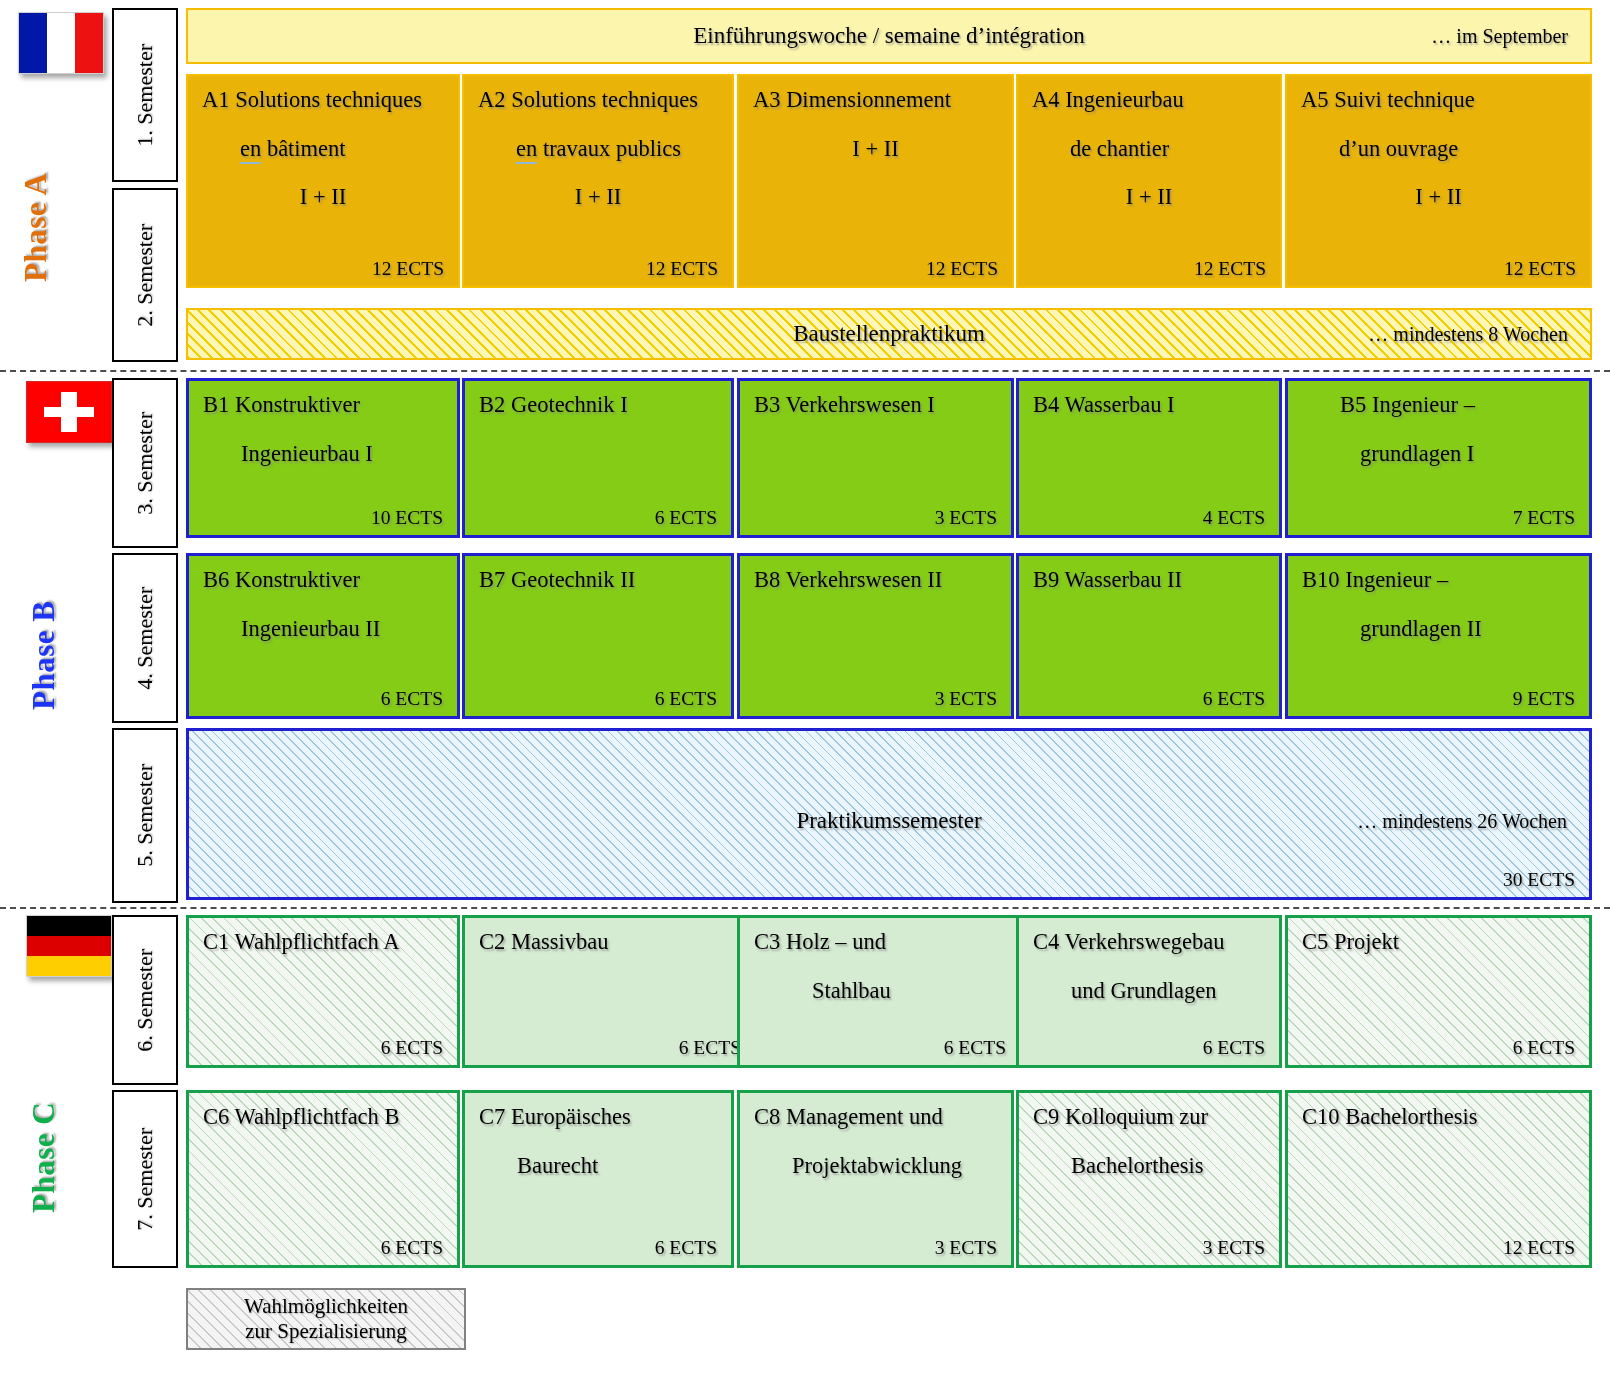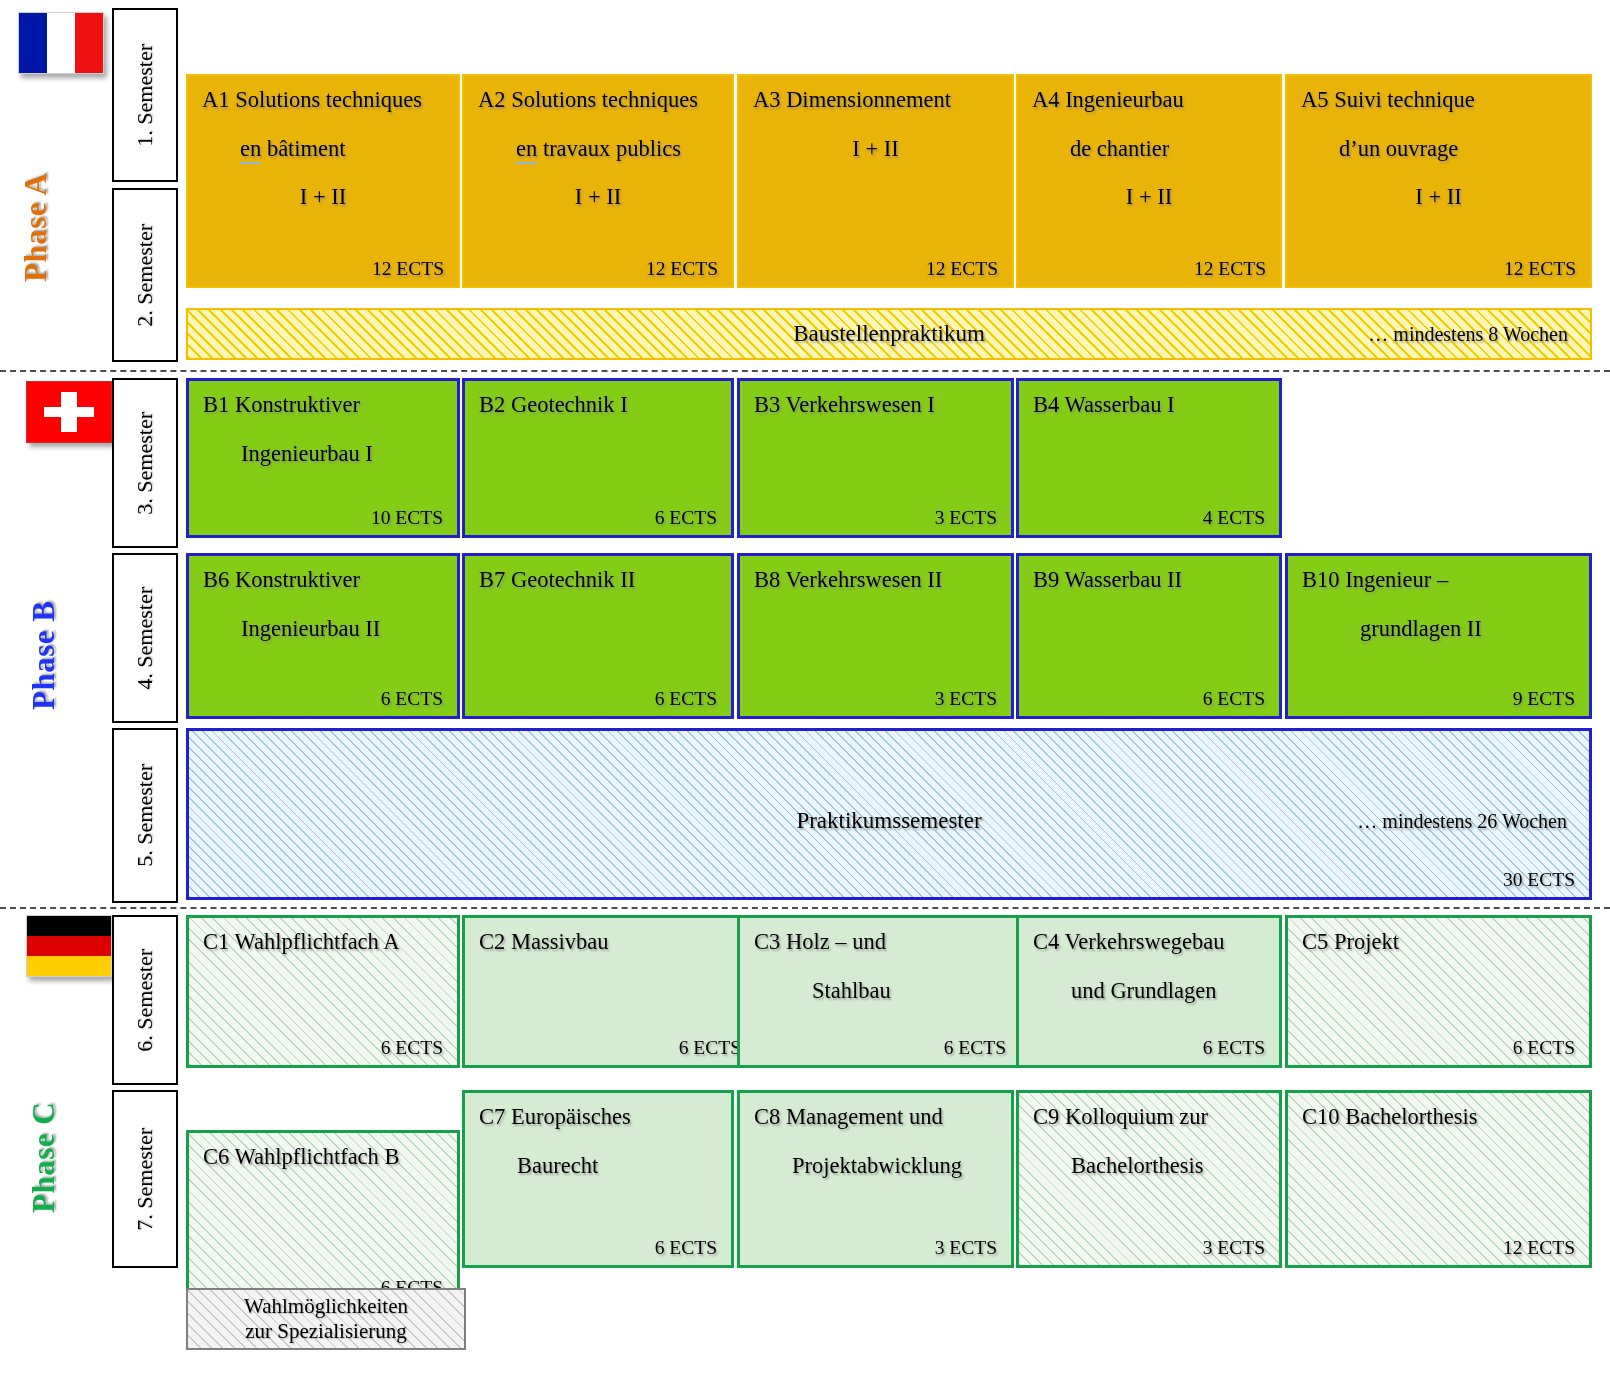--- a/index.html
+++ b/index.html
@@ -210,20 +210,24 @@
   <div class="sem-box" style="top:915px; height:170px;">
       <span>6. Semester</span>
     </div>
   <div class="sem-box" style="top:1090px;height:178px;">
       <span>7. Semester</span>
     </div>
 
   <div class="sep" style="top:370px;"></div>
   <div class="sep" style="top:907px;"></div>
 
+  <div class="a-band" style="left:186px; top:8px; width:1406px; height:56px;">
+    <span class="cap">Einführungswoche / semaine d’intégration</span>
+    <span class="note">… im September</span>
+  </div>
 
   <div class="box box-a" style="left:186px; top:74px; width:274px; height:214px;">
     <span class="ttl l1"><span>A1</span> <span>Solutions techniques</span></span>
     <span class="ttl l2 ind"><span class="misspell">en</span><span> bâtiment</span></span>
     <span class="ttl l3 ctr">I + II</span>
     <span class="ects">12 ECTS</span>
   </div>
 
   <div class="box box-a" style="left:462px; top:74px; width:272px; height:214px;">
     <span class="ttl l1"><span>A2</span> <span>Solutions techniques</span></span>
@@ -267,20 +271,25 @@
     <span class="ects">6 ECTS</span>
   </div>
   <div class="box box-b" style="left:737px; top:378px; width:277px; height:160px;">
     <span class="ttl l1"><span>B3</span> <span>Verkehrswesen I</span></span>
     <span class="ects">3 ECTS</span>
   </div>
   <div class="box box-b" style="left:1016px; top:378px; width:266px; height:160px;">
     <span class="ttl l1"><span>B4</span> <span>Wasserbau I</span></span>
     <span class="ects">4 ECTS</span>
   </div>
+  <div class="box box-b" style="left:1285px; top:378px; width:307px; height:160px;">
+    <span class="ttl l1 ind"><span>B5</span> <span> Ingenieur –</span></span>
+    <span class="ttl l2 ind2">grundlagen I</span>
+    <span class="ects">7 ECTS</span>
+  </div>
 
   <div class="box box-b" style="left:186px; top:553px; width:274px; height:166px;">
     <span class="ttl l1"><span>B6</span> <span>Konstruktiver</span></span>
     <span class="ttl l2 ind">Ingenieurbau II</span>
     <span class="ects">6 ECTS</span>
   </div>
   <div class="box box-b" style="left:462px; top:553px; width:272px; height:166px;">
     <span class="ttl l1"><span>B7</span> <span>Geotechnik II</span></span>
     <span class="ects">6 ECTS</span>
   </div>
@@ -322,21 +331,21 @@
   <div class="box box-c" style="left:1016px; top:915px; width:266px; height:153px;">
     <span class="ttl l1"><span>C4</span> <span>Verkehrswegebau</span></span>
     <span class="ttl l2 ind">und Grundlagen</span>
     <span class="ects">6 ECTS</span>
   </div>
   <div class="box box-c opt" style="left:1285px; top:915px; width:307px; height:153px;">
     <span class="ttl l1"><span>C5</span> <span>Projekt</span></span>
     <span class="ects">6 ECTS</span>
   </div>
 
-  <div class="box box-c opt" style="left:186px; top:1090px; width:274px; height:178px;margin-top:40px;">
+  <div class="box box-c opt" style="left:186px; top:1090px; width:274px; height:178px;">
     <span class="ttl l1"><span>C6</span> <span>Wahlpflichtfach B</span></span>
     <span class="ects">6 ECTS</span>
   </div>
   <div class="box box-c" style="left:462px; top:1090px; width:272px; height:178px;">
     <span class="ttl l1"><span>C7</span> <span>Europäisches</span></span>
     <span class="ttl l2 ind">Baurecht</span>
     <span class="ects">6 ECTS</span>
   </div>
   <div class="box box-c" style="left:737px; top:1090px; width:277px; height:178px;">
     <span class="ttl l1"><span>C8</span> <span>Management und</span></span>

